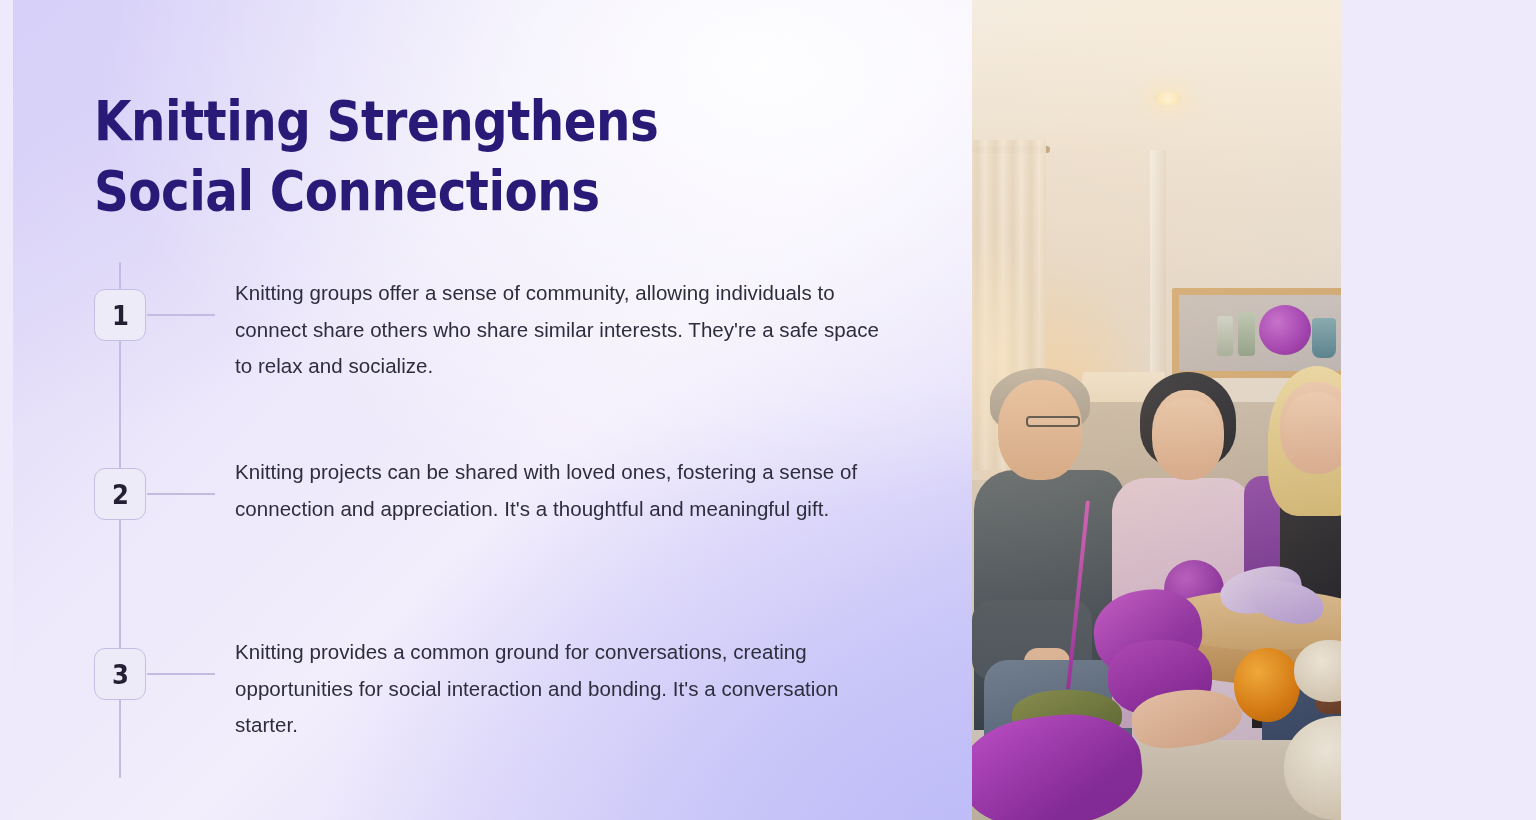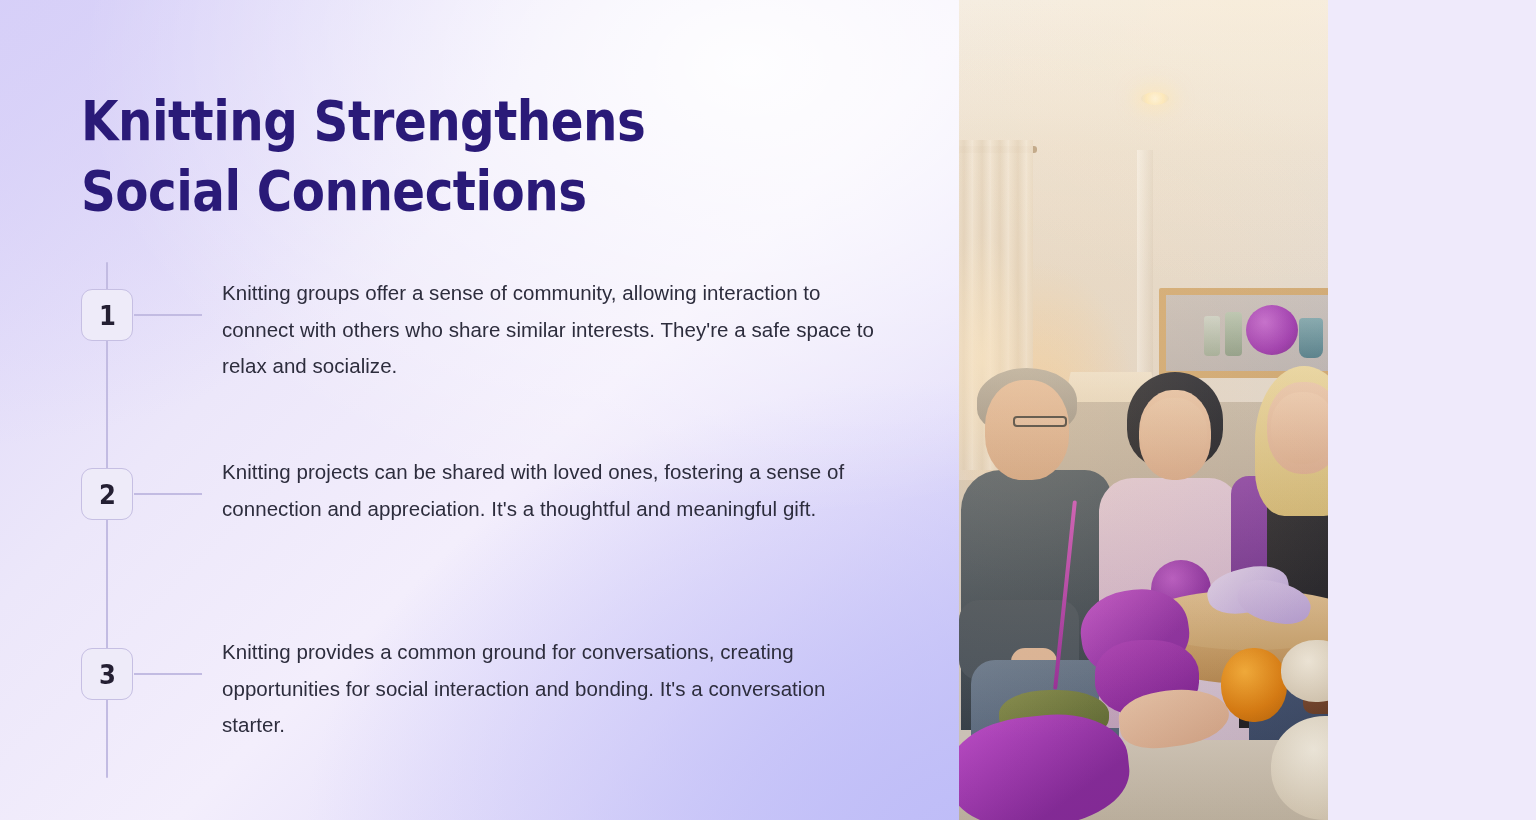--- a/index.html
+++ b/index.html
@@ -7,20 +7,21 @@
   body {
     font-family:"Liberation Sans", sans-serif;
     background:#efeafb;
   }
 
   .slide {
     position:relative;
     width:1328px; height:820px;
     display:flex;
     overflow:hidden;
+    margin-left:13px;
   }
 
   
   .left-panel {
     position:relative;
     width:959px; height:820px;
     flex:0 0 959px;
     background:
       radial-gradient(120% 95% at 78% 8%,  rgba(255,255,255,0.92) 0%, rgba(255,255,255,0.0) 58%),
       radial-gradient(110% 90% at 100% 102%, #bfbdf8 0%, rgba(191,189,248,0.0) 62%),
@@ -341,21 +342,21 @@
       <div class="tl-spine"></div>
     </div>
 
     <div class="steps">
 
       <div class="step step-1">
         <div class="badge">
           <span>1</span>
         </div>
         <div class="connector"></div>
-        <p class="step-text">Knitting groups offer a sense of community, allowing interaction to connect with others who share similar interests. They're a safe space to relax and socialize.</p>
+        <p class="step-text">Knitting groups offer a sense of community, allowing individuals to connect share others who share similar interests. They're a safe space to relax and socialize.</p>
       </div>
 
       <div class="step step-2">
         <div class="badge">
           <span>2</span>
         </div>
         <div class="connector"></div>
         <p class="step-text">Knitting projects can be shared with loved ones, fostering a sense of connection and appreciation. It's a thoughtful and meaningful gift.</p>
       </div>
 

